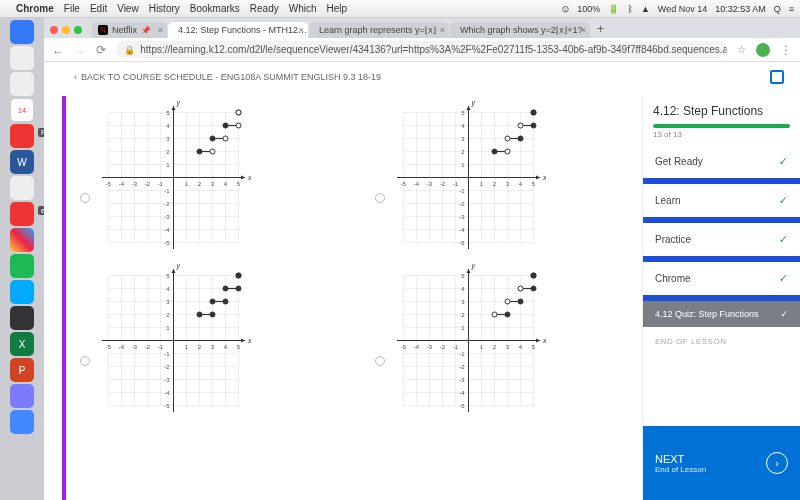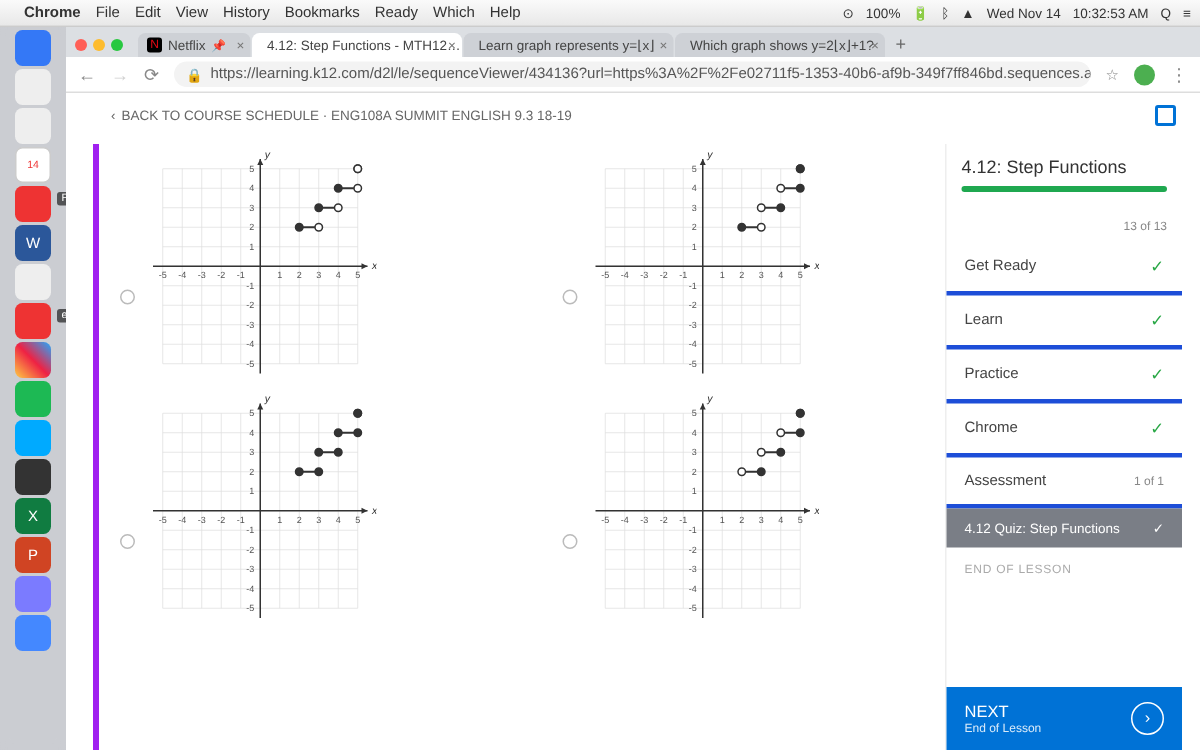--- a/index.html
+++ b/index.html
@@ -38,33 +38,33 @@
 .purple-bar { width:4px; background:#a020f0; margin-right:10px;}
 .question-area { flex:1; padding:4px 8px 0 4px; overflow:hidden;}
 .qtext { font-size:9px; color:#222; margin-bottom:10px; font-family: Georgia, serif;}
 .graphs-grid { display:grid; grid-template-columns: 1fr 1fr; gap:8px 40px; }
 .graph-option { display:flex; align-items:center; gap:6px;}
 .radio { width:10px; height:10px; border:1px solid #bbb; border-radius:50%; flex-shrink:0; margin-top:40px;}
 .graph { width:155px; height:155px; position:relative;}
 .graph svg { width:100%; height:100%; }
 
 
-.sidebar { position:absolute; top:34px; right:12px; width:158px; bottom:0; background:#fff; border-left:1px solid #eee; display:flex; flex-direction:column; font-size:10px;}
+.sidebar { position:absolute; top:34px; right:0; width:158px; bottom:0; background:#fff; border-left:1px solid #eee; display:flex; flex-direction:column; font-size:10px;}
 .sb-header { padding:8px 10px 6px;}
 .sb-title { font-size:12px; color:#333; font-weight:500;}
 .progress { margin-top:6px; height:4px; background:#1fa850; border-radius:2px; position:relative;}
-.progress-text { font-size:8px; color:#888; text-align:right; margin-top:18px;}
-.sb-item { padding:10px 12px; display:flex; justify-content:space-between; align-items:center; border-bottom:3px solid #1d4ed8; color:#444;}
+.progress-text { font-size:8px; color:#888; margin-top:2px;}
+.sb-item { padding:10px 12px; display:flex; justify-content:space-between; align-items:center; border-bottom:6px solid #1d4ed8; color:#444;}
 .sb-item .check { color:#28a745; font-size:11px;}
 .sb-item.assessment { font-weight:500;}
 .sb-item .sub { font-size:8px; color:#888; font-weight:400;}
 .sb-sub { background:#7a7e86; color:#fff; padding:8px 12px; display:flex; justify-content:space-between; align-items:center; font-size:9px;}
 .sb-sub .check{ color:#fff;}
 .sb-end { padding:10px 12px; color:#aaa; font-size:8px; letter-spacing:0.5px;}
-.sb-next { margin-top:auto; background:#0072d6; color:#fff; padding:10px 12px; display:flex; justify-content:space-between; align-items:center;gap:44px;}
+.sb-next { margin-top:auto; background:#0072d6; color:#fff; padding:26px 12px; display:flex; justify-content:space-between; align-items:center;gap:44px;}
 .sb-next .nlabel { font-size:11px; font-weight:500;}
 .sb-next .nsub { font-size:8px; opacity:0.85; display:block;}
 .sb-next .arrow { width:22px; height:22px; border:1.5px solid #fff; border-radius:50%; display:flex; align-items:center; justify-content:center; font-size:11px;}
 
 
 .dock { position:absolute; left:0; top:18px; bottom:0; width:44px; background: rgba(90,100,120,0.25); backdrop-filter: blur(4px); display:flex; flex-direction:column; align-items:center; gap:2px; padding-top:2px;}
 .dock-icon { width:24px; height:24px; border-radius:5px; display:flex; align-items:center; justify-content:center; font-size:10px; color:#fff; position:relative;}
 .dock-label { position:absolute; left:28px; top:4px; font-size:7px; background:rgba(0,0,0,0.6); color:#fff; padding:1px 3px; border-radius:2px; white-space:nowrap;}
 </style>
 </head>
@@ -452,24 +452,20 @@
         <span class="check">✓</span>
       </div>
       <div class="sb-item">
         <span>Practice</span>
         <span class="check">✓</span>
       </div>
       <div class="sb-item">
         <span>Chrome</span>
         <span class="check">✓</span>
       </div>
-      <div class="sb-item assessment">
-        <span>Assessment</span>
-        <span class="sub">1 of 1</span>
-      </div>
       <div class="sb-sub">
         <span>4.12 Quiz: Step Functions</span>
         <span class="check">✓</span>
       </div>
       <div class="sb-end">END OF LESSON</div>
       <div class="sb-next">
         <div>
           <span class="nlabel">NEXT</span>
           <span class="nsub">End of Lesson</span>
         </div>

